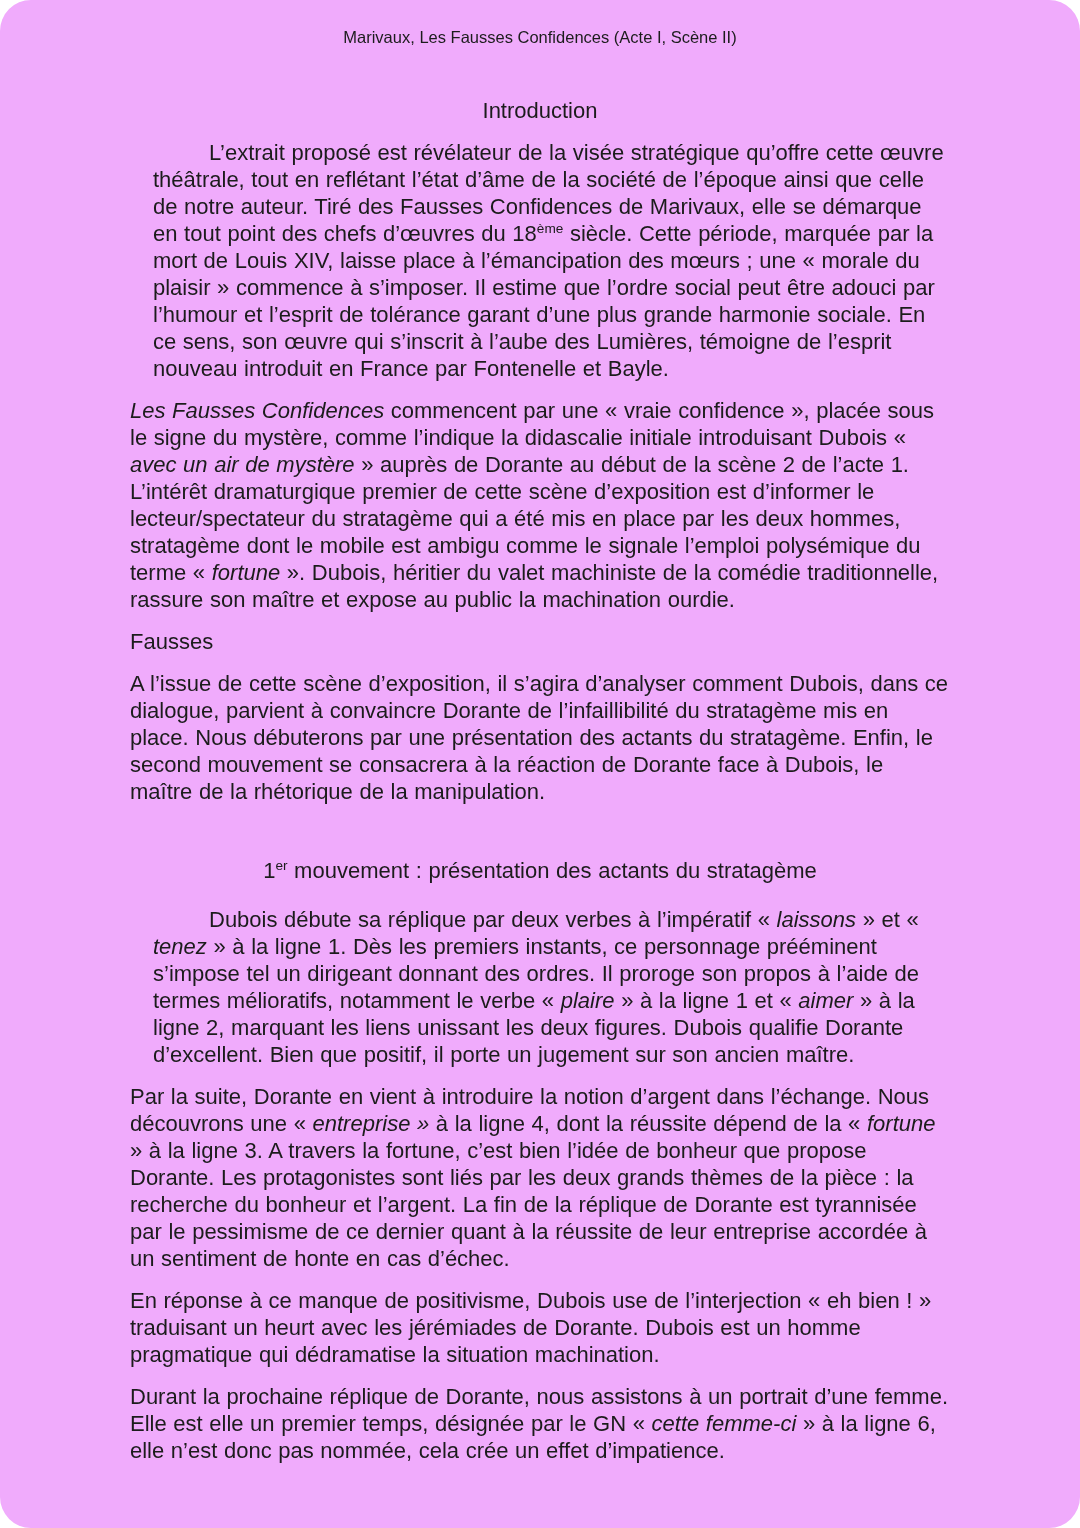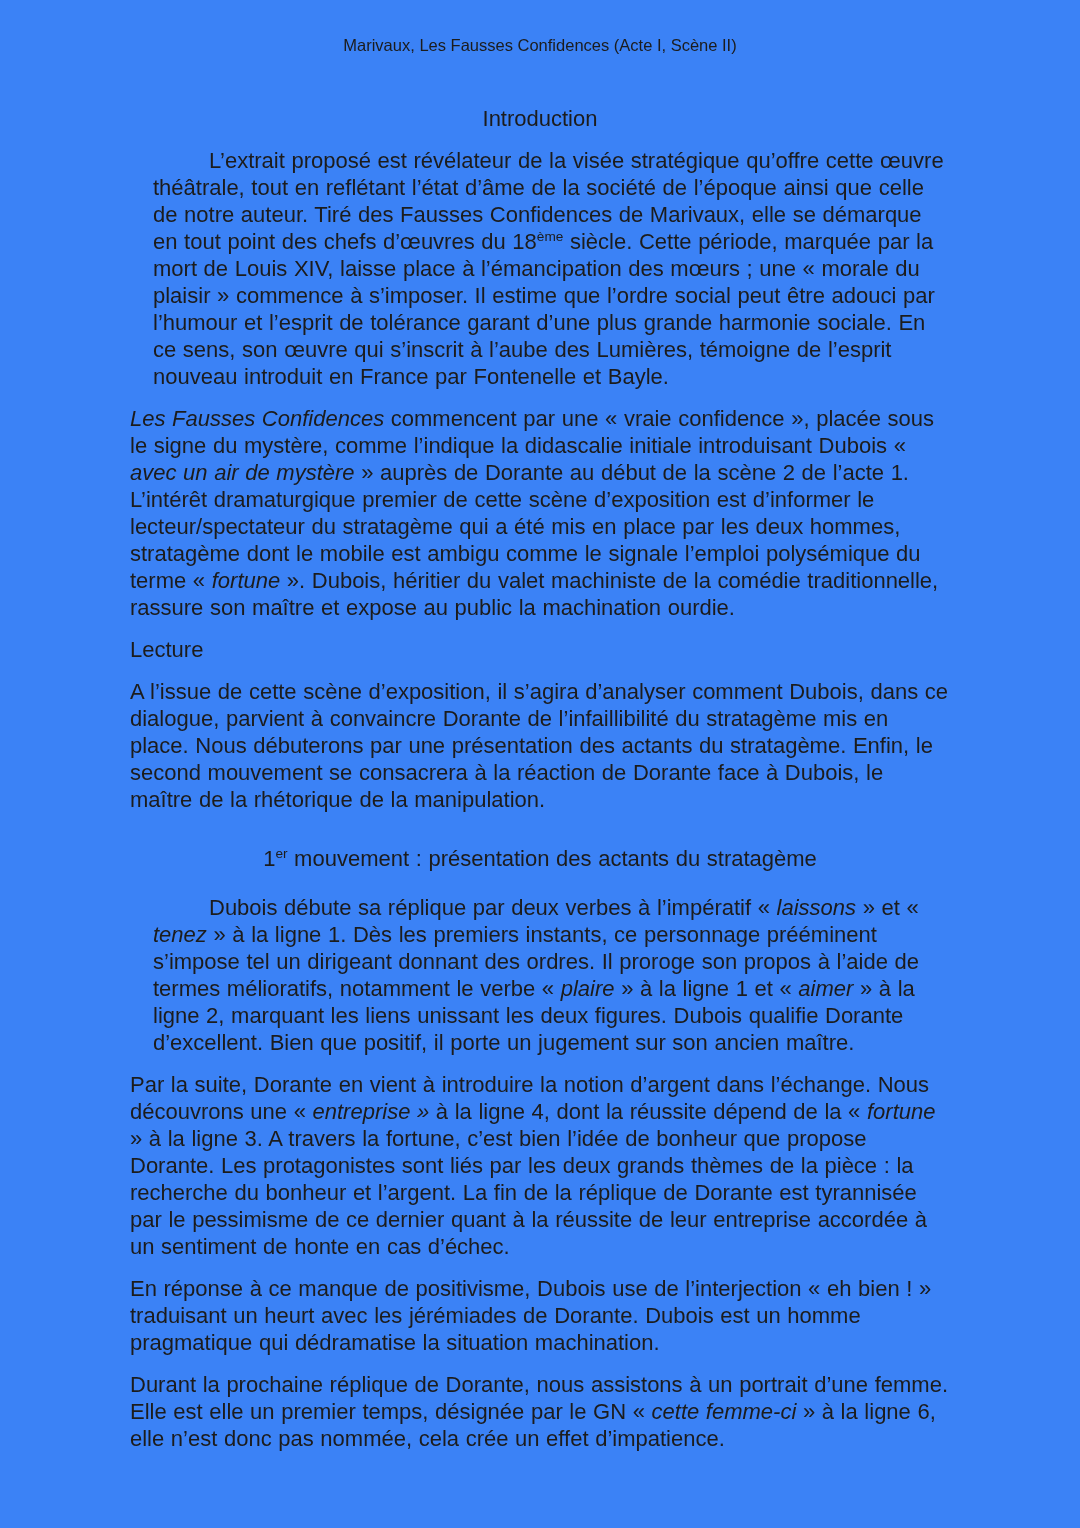--- a/index.html
+++ b/index.html
@@ -11,43 +11,44 @@
     width: 1080px;
     height: 1528px;
     font-family: "Liberation Sans", sans-serif;
     color: #1c1c1c;
     -webkit-font-smoothing: antialiased;
   }
   .page {
     box-sizing: border-box;
     width: 1080px;
     height: 1528px;
-    padding: 32px 130px 40px 130px;
-    background: #3b82f6;
+    padding: 24px 130px 40px 130px;
+    background: #f0abfc;
     overflow: hidden;
+    border-radius: 31px;
   }
   .doc-title {
     font-size: 16.5px;
     font-weight: 400;
     text-align: center;
     margin: 0 0 46px 0;
     line-height: 27px;
   }
   .block {
     font-size: 22px;
     line-height: 27px;
     margin: 0 0 15px 0;
     text-align: left;
     word-spacing: 0.5px;
   }
   .block.heading {
     text-align: center;
   }
   .block.movement {
-    margin-top: 32px;
+    margin-top: 52px;
     margin-bottom: 22px;
   }
   .block.indent {
     text-indent: 56px;
     margin-left: 23px;
   }
   .block em {
     font-style: italic;
   }
   .block sup {
@@ -58,21 +59,21 @@
 </style>
 </head>
 <body>
 
 <div class="page">
   <h1 class="doc-title">Marivaux, Les Fausses Confidences (Acte I, Scène II)</h1>
   <div>
       <p class="block heading"><span>Introduction</span></p>
       <p class="block para indent"><span>L’extrait proposé est révélateur de la visée stratégique qu’offre cette œuvre théâtrale, tout en reflétant l’état d’âme de la société de l’époque ainsi que celle de notre auteur. Tiré des Fausses Confidences de Marivaux, elle se démarque en tout point des chefs d’œuvres du 18</span><sup>ème</sup><span> siècle. Cette période, marquée par la mort de Louis XIV, laisse place à l’émancipation des mœurs ; une « morale du plaisir » commence à s’imposer. Il estime que l’ordre social peut être adouci par l’humour et l’esprit de tolérance garant d’une plus grande harmonie sociale. En ce sens, son œuvre qui s’inscrit à l’aube des Lumières, témoigne de l’esprit nouveau introduit en France par Fontenelle et Bayle.</span></p>
       <p class="block para"><em>Les Fausses Confidences</em><span> commencent par une « vraie confidence », placée sous le signe du mystère, comme l’indique la didascalie initiale introduisant Dubois « </span><em>avec un air de mystère</em><span> » auprès de Dorante au début de la scène 2 de l’acte 1. L’intérêt dramaturgique premier de cette scène d’exposition est d’informer le lecteur/spectateur du stratagème qui a été mis en place par les deux hommes, stratagème dont le mobile est ambigu comme le signale l’emploi polysémique du terme « </span><em>fortune</em><span> ». Dubois, héritier du valet machiniste de la comédie traditionnelle, rassure son maître et expose au public la machination ourdie.</span></p>
-      <p class="block para"><span>Lecture</span></p>
+      <p class="block para"><span>Fausses</span></p>
       <p class="block para"><span>A l’issue de cette scène d’exposition, il s’agira d’analyser comment Dubois, dans ce dialogue, parvient à convaincre Dorante de l’infaillibilité du stratagème mis en place. Nous débuterons par une présentation des actants du stratagème. Enfin, le second mouvement se consacrera à la réaction de Dorante face à Dubois, le maître de la rhétorique de la manipulation.</span></p>
       <p class="block heading movement"><span>1</span><sup>er</sup><span> mouvement : présentation des actants du stratagème</span></p>
       <p class="block para indent"><span>Dubois débute sa réplique par deux verbes à l’impératif « </span><em>laissons</em><span> » et « </span><em>tenez</em><span> » à la ligne 1. Dès les premiers instants, ce personnage prééminent s’impose tel un dirigeant donnant des ordres. Il proroge son propos à l’aide de termes mélioratifs, notamment le verbe « </span><em>plaire</em><span> » à la ligne 1 et « </span><em>aimer</em><span> » à la ligne 2, marquant les liens unissant les deux figures. Dubois qualifie Dorante d’excellent. Bien que positif, il porte un jugement sur son ancien maître.</span></p>
       <p class="block para"><span>Par la suite, Dorante en vient à introduire la notion d’argent dans l’échange. Nous découvrons une « </span><em>entreprise »</em><span> à la ligne 4, dont la réussite dépend de la « </span><em>fortune</em><span> » à la ligne 3. A travers la fortune, c’est bien l’idée de bonheur que propose Dorante. Les protagonistes sont liés par les deux grands thèmes de la pièce : la recherche du bonheur et l’argent. La fin de la réplique de Dorante est tyrannisée par le pessimisme de ce dernier quant à la réussite de leur entreprise accordée à un sentiment de honte en cas d’échec.</span></p>
       <p class="block para"><span>En réponse à ce manque de positivisme, Dubois use de l’interjection « eh bien ! » traduisant un heurt avec les jérémiades de Dorante. Dubois est un homme pragmatique qui dédramatise la situation machination.</span></p>
       <p class="block para"><span>Durant la prochaine réplique de Dorante, nous assistons à un portrait d’une femme. Elle est elle un premier temps, désignée par le GN « </span><em>cette femme-ci</em><span> » à la ligne 6, elle n’est donc pas nommée, cela crée un effet d’impatience.</span></p>
     </div>
 </div>
 
 </body></html>

